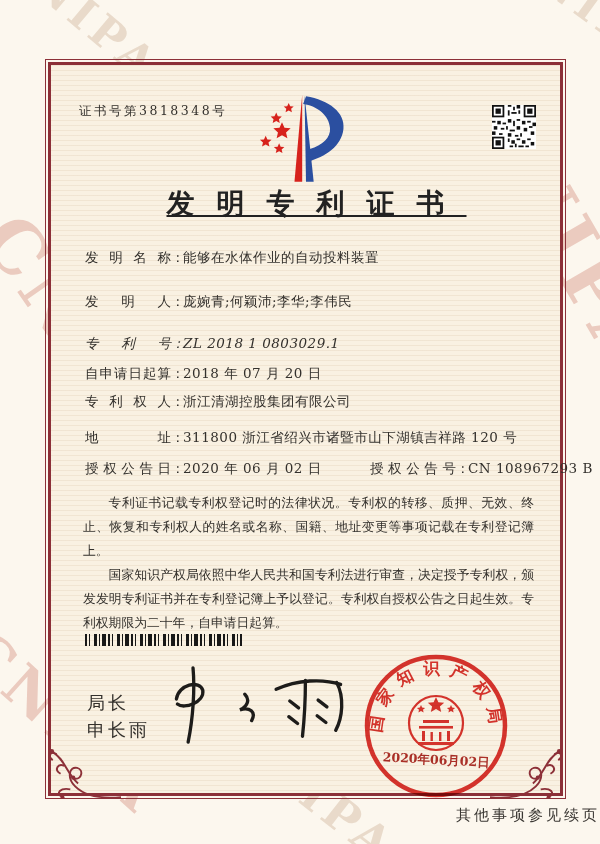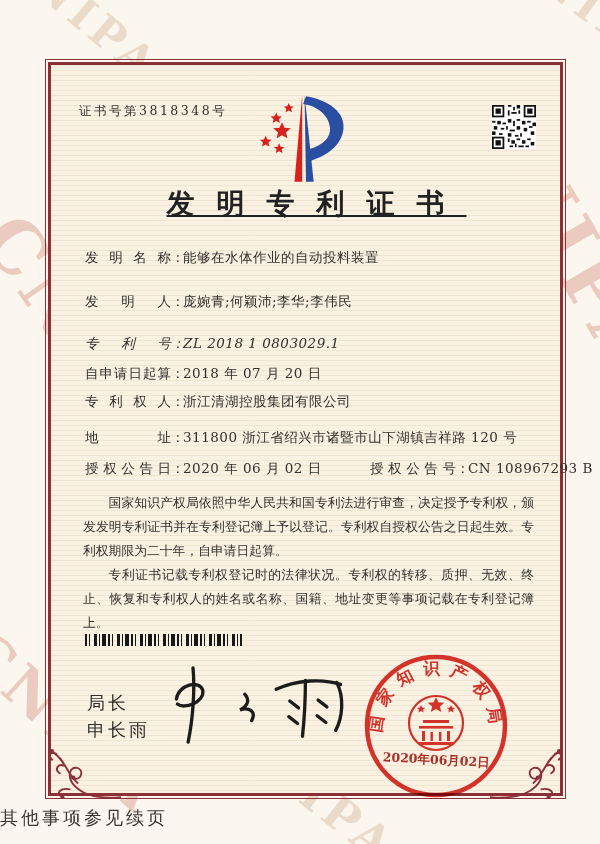--- a/index.html
+++ b/index.html
@@ -63,21 +63,21 @@
   .officials{position:absolute;left:36px;top:624px;font-size:18px;letter-spacing:3px;line-height:27px;}
   .signature{position:absolute;left:100px;top:592px;}
   
   .flourish{position:absolute;bottom:-10px;z-index:2;}
   .flourish.left{left:-8px;}
   .flourish.right{right:-8px;transform:scaleX(-1);}
   
   .seal{position:absolute;left:310px;top:586px;z-index:5;opacity:.92;mix-blend-mode:multiply;}
   
   .pageline{position:absolute;left:0;bottom:6px;width:100%;text-align:center;font-size:11.5px;letter-spacing:2px;color:#444;}
-  .continuation{position:absolute;left:0;top:806px;width:100%;text-align:left;font-size:18px;letter-spacing:3px;z-index:1;color:#3a3733;}
+  .continuation{position:absolute;left:0;top:806px;width:100%;text-align:right;font-size:15px;letter-spacing:3px;z-index:1;color:#3a3733;}
 </style>
 </head>
 <body>
 
 <div class="page">
 
   <div class="wm" style="left:-14px;top:-14px;font-size:44px;transform:rotate(40deg);">CNIPA</div>
   <div class="wm" style="left:492px;top:-22px;font-size:44px;transform:rotate(36deg);">CNIPA</div>
   <div class="wm big" style="left:-62px;top:300px;font-size:72px;transform:rotate(55deg);">CNIPA</div>
   <div class="wm big" style="left:408px;top:188px;font-size:78px;transform:rotate(60deg);">CNIPA</div>
@@ -182,22 +182,22 @@
         <span class="half">
           <span class="lab">授权公告日</span><span class="col">：</span><span class="val">2020 年 06 月 02 日</span>
         </span>
         <span class="half right">
           <span class="lab">授权公告号</span><span class="col">：</span><span class="val">CN 108967293 B</span>
         </span>
       </div>
     </div>
 
     <div class="paras">
+      <p>专利证书记载专利权登记时的法律状况。专利权的转移、质押、无效、终止、恢复和专利权人的姓名或名称、国籍、地址变更等事项记载在专利登记簿上。</p>
       <p>国家知识产权局依照中华人民共和国专利法进行审查，决定授予专利权，颁发发明专利证书并在专利登记簿上予以登记。专利权自授权公告之日起生效。专利权期限为二十年，自申请日起算。</p>
-      <p>专利证书记载专利权登记时的法律状况。专利权的转移、质押、无效、终止、恢复和专利权人的姓名或名称、国籍、地址变更等事项记载在专利登记簿上。</p>
     </div>
 
     <div class="barcode"></div>
 
     <div class="officials">
       <div>局长</div>
       <div>申长雨</div>
     </div>
 
     <svg class="signature" width="215" height="92" viewBox="0 0 220 92" aria-label="申长雨">

